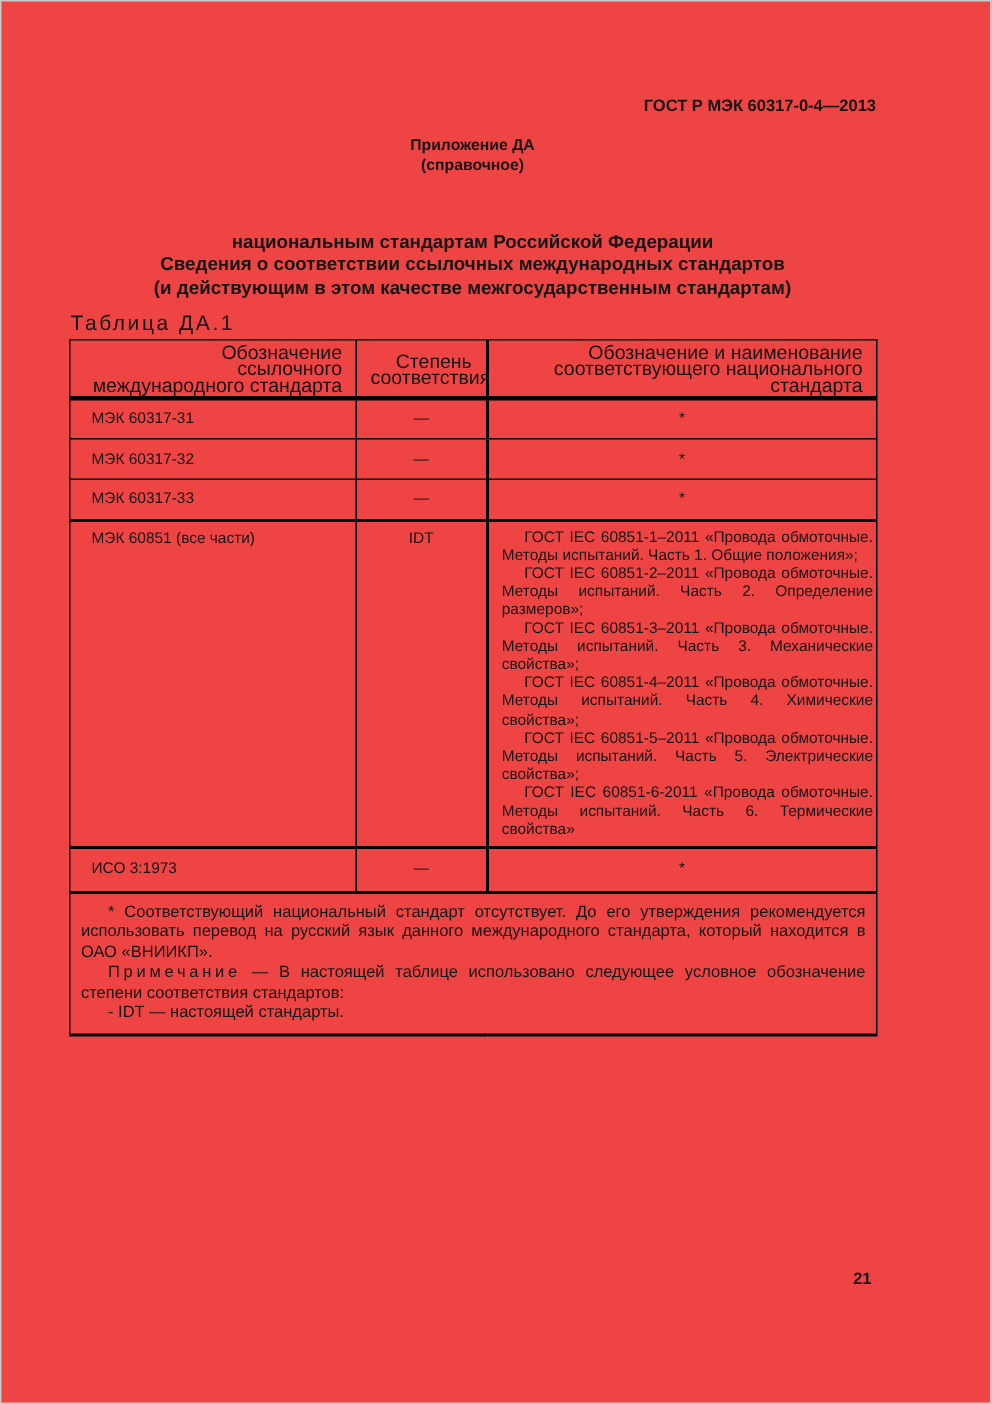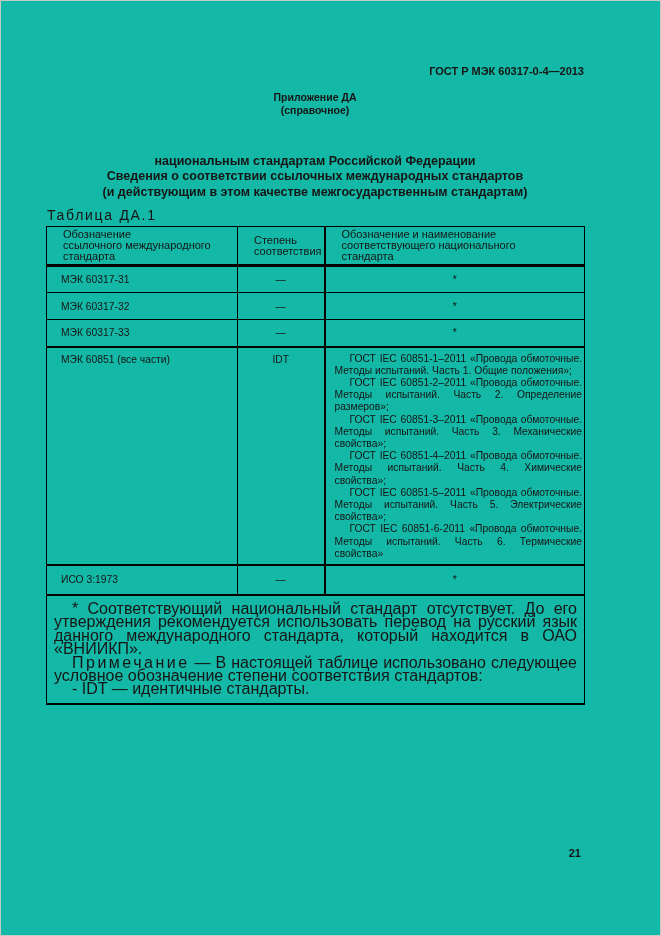--- a/index.html
+++ b/index.html
@@ -1,21 +1,21 @@
 <!DOCTYPE html>
 <html lang="ru"><head>
 <meta charset="utf-8">
 <style>
   * { box-sizing: border-box; }
   html, body { margin: 0; padding: 0; background: #ffffff; }
   .page {
     position: relative;
     width: 661px;
     height: 936px;
-    background: #14b8a6;
+    background: #ef4444;
     border: 1px solid #c9c9c9;
     font-family: "Liberation Sans", "DejaVu Sans", sans-serif;
     color: #151515;
     overflow: hidden;
   }
   .content {
     position: absolute;
     left: 45px;
     top: 0;
     width: 538px;
@@ -67,27 +67,27 @@
     border: 1px solid #000;
     border-bottom: 2.5px solid #000;
   }
   .std-table th, .std-table td {
     border: 1px solid #000;
     padding: 0;
   }
   .std-table thead th {
     border-bottom: 3px solid #000;
     font-weight: normal;
-    font-size: 11px;
+    font-size: 13px;
     line-height: 11px;
-    text-align: left;
+    text-align: right;
     vertical-align: middle;
     white-space: pre-line;
     height: 35px;
-    padding: 2px 16px;
+    padding: 2px 9px;
   }
   .std-table tr > th:nth-child(3),
   .std-table tr > td:nth-child(3) { border-left: 2.5px solid #000; }
   tr.thick-top > td { border-top: 2px solid #000; }
   td.c-name {
     text-align: left;
     padding-left: 14px;
     font-size: 10.3px;
     vertical-align: middle;
   }
@@ -109,21 +109,21 @@
   td.c-entries p {
     margin: 0;
     text-indent: 15px;
     text-align: justify;
     line-height: 12.2px;
   }
   tr.r-big { height: 192px; }
   tr.r-fn > td {
     border-top: 2px solid #000;
     padding: 6px 7px 7px 7px;
-    font-size: 16px;
+    font-size: 11px;
     vertical-align: top;
   }
   tr.r-fn p {
     margin: 0;
     text-indent: 18px;
     text-align: justify;
     line-height: 13.4px;
   }
   .note-label { letter-spacing: 2.5px; }
   .page-number {
@@ -204,21 +204,21 @@
         </tr>
         <tr class="r-iso thick-top">
           <td class="c-name">ИСО 3:1973</td>
           <td class="c-deg">—</td>
           <td class="c-nat">*</td>
         </tr>
         <tr class="r-fn">
           <td colspan="3">
             <p>* Соответствующий национальный стандарт отсутствует. До его утверждения рекомендуется использовать перевод на русский язык данного международного стандарта, который находится в ОАО «ВНИИКП».</p>
             <p><span class="note-label">Примечание</span> <span>— В настоящей таблице использовано следующее условное обозначение степени соответствия стандартов:</span></p>
-            <p>- IDT — идентичные стандарты.</p>
+            <p>- IDT — настоящей стандарты.</p>
           </td>
         </tr>
       </tbody>
     </table>
 
     <div class="page-number">21</div>
 
   </div>
 </div>
 

